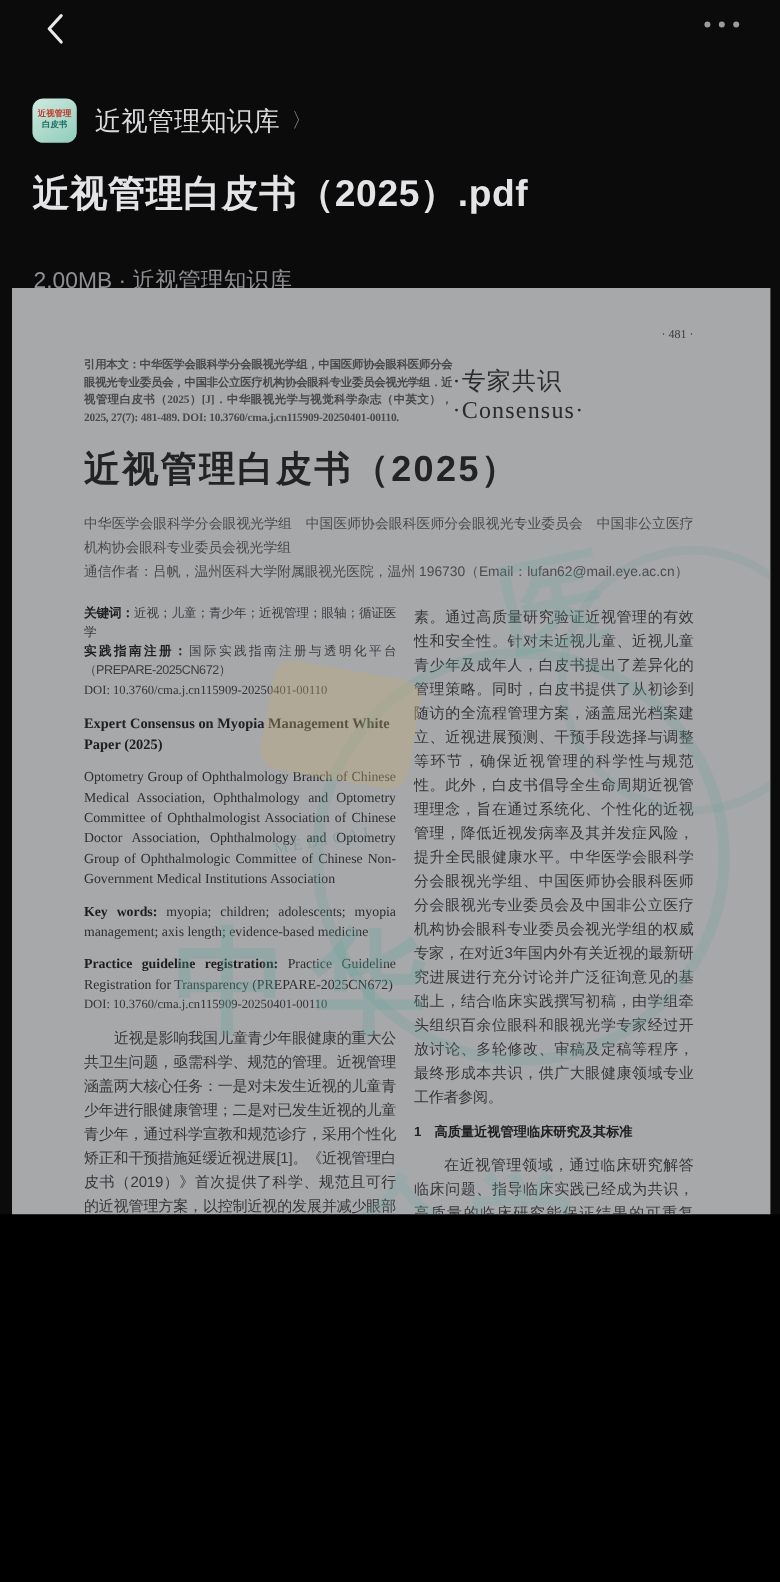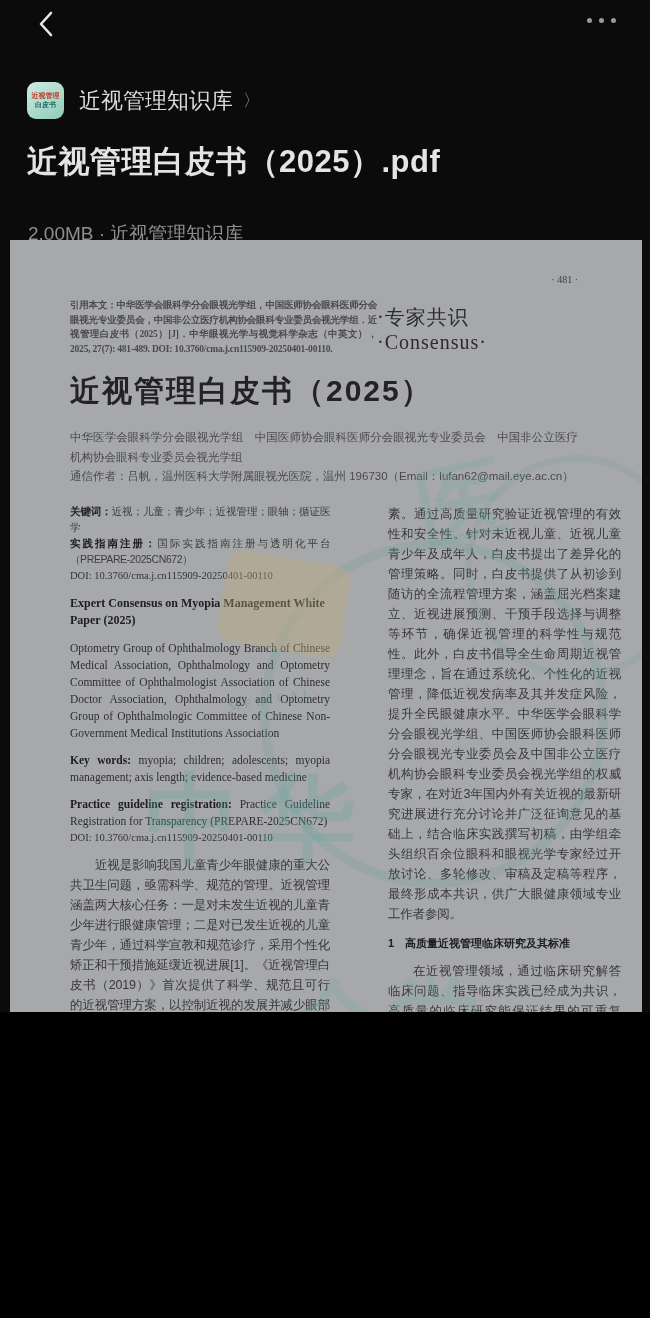--- a/index.html
+++ b/index.html
@@ -37,21 +37,21 @@
   .jrow .jpage{margin-left:auto;}
   .cite-row{display:flex;margin-top:13px;}
   .cite-text{width:308px;font-family:"Liberation Serif","DejaVu Serif",serif;font-size:9.5px;
              line-height:1.55;color:#4a4a4d;text-align:justify;letter-spacing:-0.2px;font-weight:bold;}
   .consensus{margin-left:auto;margin-top:6px;font-family:"Liberation Serif","DejaVu Serif",serif;
              font-size:20px;color:#2c2c2e;letter-spacing:1px;}
   .art-title{margin-top:14px;font-size:30px;font-weight:700;color:#232326;letter-spacing:2px;}
   .authors{margin-top:15px;font-size:11.5px;line-height:1.75;color:#4a4a4d;text-align:justify;}
   .corr{margin-top:2px;font-size:11.5px;color:#4a4a4d;}
 
-  .cols{display:flex;margin-top:20px;gap:43px;}
+  .cols{display:flex;margin-top:20px;}
   .colL{width:260px;flex:none;}
   .colR{width:233px;flex:none;margin-left:15px;}
 
   .metaline{font-size:10.5px;line-height:1.52;letter-spacing:-0.4px;text-align:justify;color:#3d3d40;}
   .metaline b{color:#1f1f22;}
   .doi{font-family:"Liberation Serif","DejaVu Serif",serif;font-size:10.5px;margin-top:2px;color:#333336;}
   .entitle{margin-top:14px;font-family:"Liberation Serif","DejaVu Serif",serif;font-weight:700;
            font-size:12px;line-height:1.45;color:#202023;}
   .enblock{margin-top:10px;font-family:"Liberation Serif","DejaVu Serif",serif;font-size:11.5px;
            line-height:1.48;text-align:justify;color:#2e2e31;}

